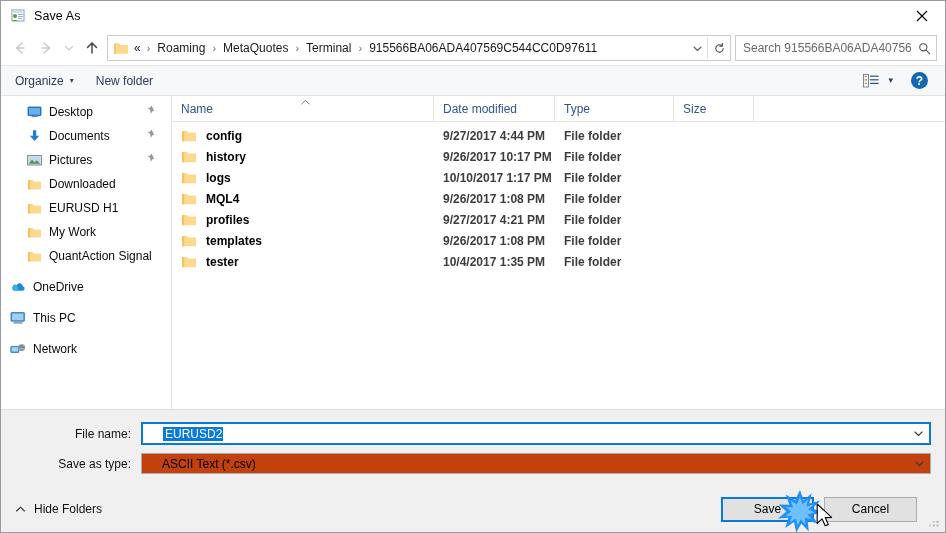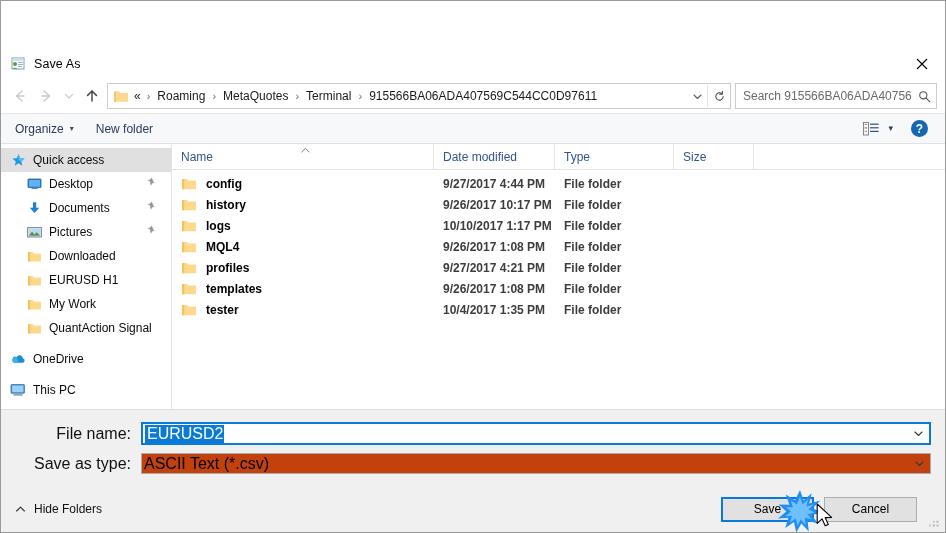--- a/index.html
+++ b/index.html
@@ -28,21 +28,20 @@
   }
 
   
   .titlebar {
     height: 30px;
     min-height: 30px;
     background: #ffffff;
     display: flex;
     align-items: center;
     position: relative;
-    margin-top: 48px;
   }
   .title-icon {
     width: 16px; height: 16px;
     margin-left: 9px;
     margin-right: 8px;
     position: relative;
     flex: none;
   }
   .title-text {
     font-size: 12.5px;
@@ -305,21 +304,21 @@
   }
   .form-row {
     display: flex;
     align-items: center;
     margin-bottom: 8px;
   }
   .form-label {
     width: 116px;
     text-align: right;
     padding-right: 10px;
-    font-size: 16px;
+    font-size: 12px;
     color: #111111;
     flex: none;
   }
   .combo {
     flex: 1;
     height: 21px;
     display: flex;
     align-items: center;
     box-sizing: border-box;
     background: #ffffff;
@@ -328,22 +327,22 @@
   .combo.focused {
     border: 2px solid #0a7ad8;
     height: 23px;
   }
   .combo.readonly {
     background: #c2410c;
     border: 1px solid #acacac;
   }
   .combo-val {
     flex: 1;
-    font-size: 16px;
-    padding-left: 2px;
+    font-size: 12px;
+    padding-left: 20px;
     color: #000;
     overflow: hidden;
     white-space: nowrap;
   }
   .sel-text {
     background: #0a7ad8;
     color: #ffffff;
     padding: 1px 1px 1px 2px;
   }
   .combo-arrow {
@@ -522,29 +521,20 @@
     </div>
     <div class="help-btn">
       <span>?</span>
     </div>
   </div>
 
   <div class="body-area">
 
     <div class="sidebar">
 
-      <div class="nav-row lvl0 selected">
-        <span class="ico">
-          <svg width="15" height="15" viewBox="0 0 15 15">
-            <path d="M7.5 1.2 L9.2 5.3 L13.6 5.6 L10.2 8.4 L11.3 12.7 L7.5 10.3 L3.7 12.7 L4.8 8.4 L1.4 5.6 L5.8 5.3 Z" fill="#1a9ae0"></path>
-            <path d="M7.5 1.2 L9.2 5.3 L13.6 5.6 L10.2 8.4 L7.5 7 Z" fill="#54bff0"></path>
-          </svg>
-        </span>
-        <span class="lbl">Quick access</span>
-      </div>
 
       <div class="nav-row lvl1">
         <span class="ico">
           <svg width="15" height="14" viewBox="0 0 15 14">
             <rect x="1" y="2" width="13" height="8.6" rx="0.6" fill="#2d7fd4" stroke="#1b5fa8" stroke-width="0.8"></rect>
             <rect x="2" y="3" width="11" height="6.6" fill="#63b2ef"></rect>
             <rect x="4.6" y="11" width="6" height="1.1" fill="#6e8aa3"></rect>
           </svg>
         </span>
         <span class="lbl">Desktop</span>

